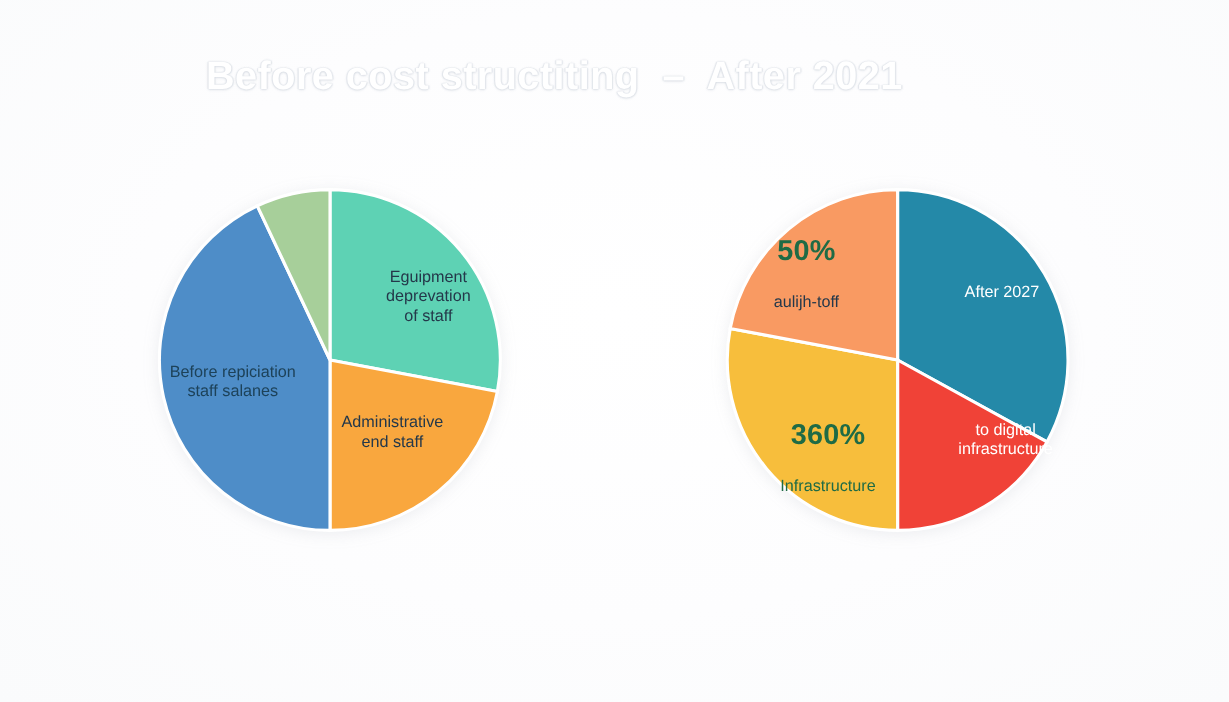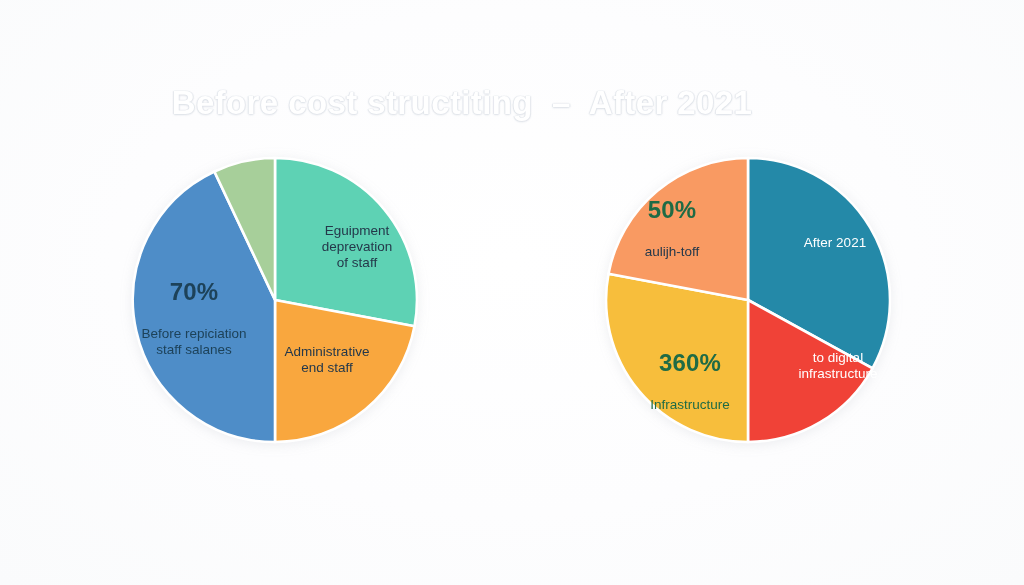--- a/index.html
+++ b/index.html
@@ -32,21 +32,20 @@
     font-weight: bold;
     letter-spacing: 0.4px;
     color: #ffffff;
     text-shadow:
        0 0 1px rgba(222,226,232,0.95),
        0 1px 2px rgba(216,221,228,0.85),
        1px 0 1px rgba(224,228,234,0.7),
       -1px 0 1px rgba(224,228,234,0.7);
     white-space: pre;
     user-select: none;
-    margin-top: 40px;
   }
 
   
   .pie-wrap {
     position: absolute;
     width: 292px;
     height: 292px;
   }
   #pie-before-wrap { left: 129px;  top: 154px; }
   #pie-after-wrap  { left: 602px;  top: 154px; }
@@ -122,40 +121,39 @@
 deprevation
 of staff</span>
   </div>
 
   <div class="slice-label" id="label-before-admin">
     <span class="slice-text ink-navy">Administrative
 end staff</span>
   </div>
 
   <div class="slice-label" id="label-before-salaries">
-    <span class="slice-pct dark-ink">70%</span>
     <span class="slice-text dark-ink">Before  repiciation
 staff salanes</span>
   </div>
 
   <div class="pie-wrap" id="pie-after-wrap">
     <svg class="pie-svg" viewBox="0 0 292 292">
 
       <path d="M146 146 L146 4 A142 142 0 0 1 270.5 214.3 Z" fill="#2489a8" stroke="#ffffff" stroke-width="2.6"></path>
 
       <path d="M146 146 L270.5 214.3 A142 142 0 0 1 146 288 Z" fill="#f04237" stroke="#ffffff" stroke-width="2.6"></path>
 
       <path d="M146 146 L146 288 A142 142 0 0 1 6.5 119.7 Z" fill="#f7be3c" stroke="#ffffff" stroke-width="2.6"></path>
 
       <path d="M146 146 L6.5 119.7 A142 142 0 0 1 146 4 Z" fill="#f99a62" stroke="#ffffff" stroke-width="2.6"></path>
     </svg>
   </div>
 
   <div class="slice-label" id="label-after-2021">
-    <span class="slice-text light-ink">After 2021</span>
+    <span class="slice-text light-ink">After 2027</span>
   </div>
 
   <div class="slice-label" id="label-after-digital">
     <span class="slice-text light-ink">to digital
 infrastructure</span>
   </div>
 
   <div class="slice-label" id="label-after-infra">
     <span class="slice-pct green-ink">360%</span>
     <span class="slice-text green-ink">Infrastructure</span>

